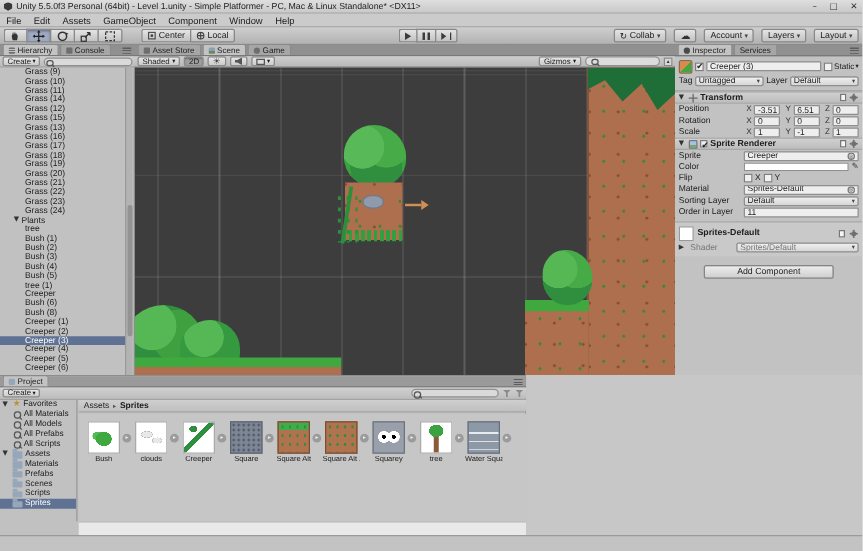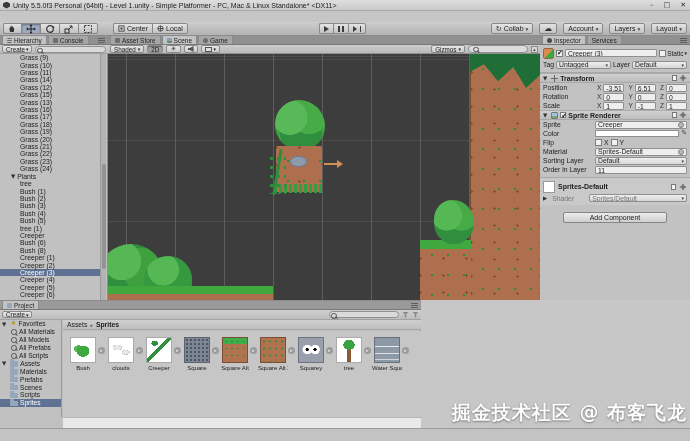--- a/index.html
+++ b/index.html
@@ -188,20 +188,29 @@
   <div id="titlebar">
     <div class="logo"></div>
     <div class="title">Unity 5.5.0f3 Personal (64bit) - Level 1.unity - Simple Platformer - PC, Mac &amp; Linux Standalone* &lt;DX11&gt;</div>
     <div id="winbtns">
       <span class="sym">–</span>
       <span class="sym">□</span>
       <span class="sym">✕</span>
     </div>
   </div>
 
+  <div id="menubar">
+    <span class="menu-item">File</span>
+    <span class="menu-item">Edit</span>
+    <span class="menu-item">Assets</span>
+    <span class="menu-item">GameObject</span>
+    <span class="menu-item">Component</span>
+    <span class="menu-item">Window</span>
+    <span class="menu-item">Help</span>
+  </div>
 
   <div id="toolbar">
     <div class="tgroup" id="tb-tools">
       <div class="tbtn">
         <svg width="9" height="9" viewBox="0 0 10 10">
             <path d="M2.5 9 C1.4 6.5 1.3 4.3 2.2 4.2 L2.2 2.2 L3.2 4 L3.2 1.4 L4.1 4 L4.2 1.4 L5.1 4 L5.2 2 L6 4.1 C7.1 4.2 7.2 6 6.3 9 Z" fill="#333"></path>
           </svg>
       </div>
       <div class="tbtn pressed">
         <svg width="10" height="10" viewBox="0 0 10 10">
@@ -733,15 +742,14 @@
           <div class="art t-water"></div>
           <span class="connector">▸</span>
           <div class="tlabel">Water Squa...</div>
         </div>
       </div>
     <div id="p-hscroll"></div>
   </div>
 
   <div id="br-empty"></div>
   <div id="statusbar"></div>
-  <div id="watermark">掘金技术社区 @ 布客飞龙</div>
 
 </div>
 
 </body></html>

